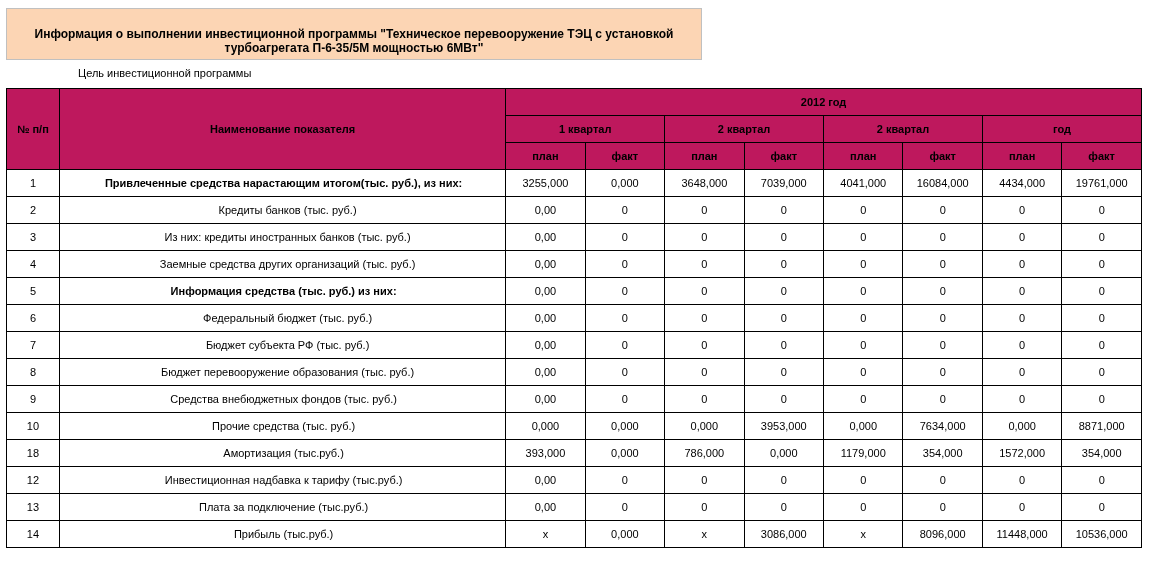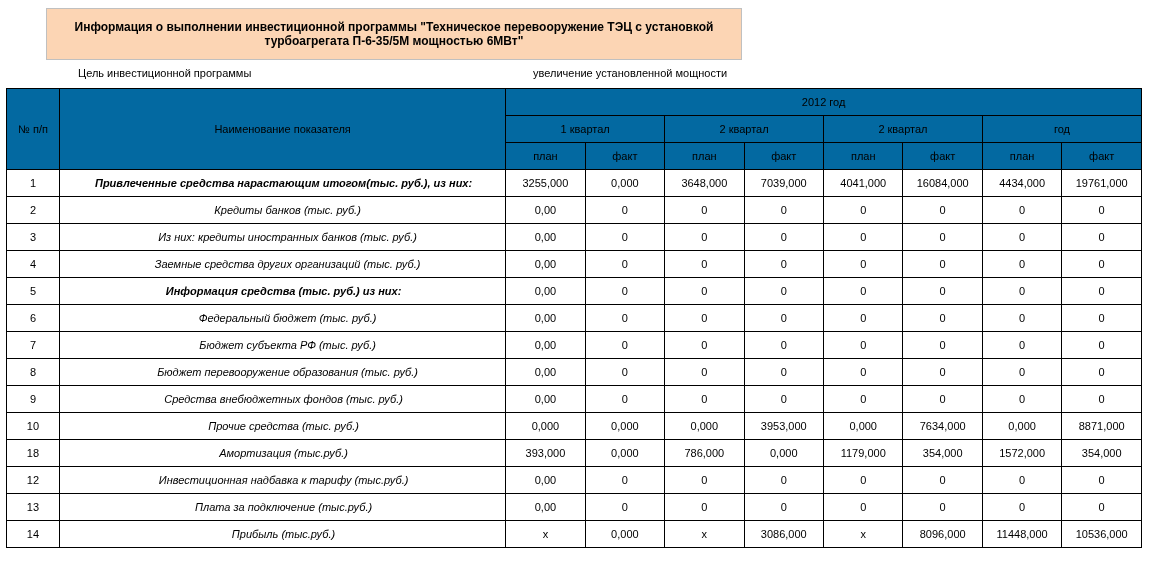--- a/index.html
+++ b/index.html
@@ -13,29 +13,28 @@
     width: 1152px;
     box-sizing: border-box;
     padding: 8px 6px;
   }
   .title-box {
     background: #fcd5b4; 
     border: 1px solid #c0c0c0;
     width: 696px;
     height: 52px;
     display: flex;
-    align-items: center;
+    align-items: flex-end;
     justify-content: center;
     text-align: center;
     font-weight: bold;
     font-size: 12px;
     padding: 4px 10px;
     box-sizing: border-box;
     margin-bottom: 4px;
-    margin-left: 40px;
   }
   .info-block {
     margin: 0 0 6px 72px;
   }
   .info-row {
     display: flex;
     line-height: 18px;
   }
   .info-label {
     width: 455px;
@@ -50,47 +49,45 @@
   }
   table.main th, table.main td {
     border: 1px solid #000;
     padding: 3px 4px;
     text-align: center;
     vertical-align: middle;
     font-size: 11px;
     height: 20px;
   }
   table.main th {
-    font-weight: normal;
-    background: #0369a1;
+    font-weight: bold;
+    background: #be185d;
   }
   .col-num { width: 52px; }
   .col-name { width: 438px; }
   .col-q { width: 78px; }
   .td-name {
     text-align: left;
-    font-style: italic;
   }
   .bold { font-weight: bold; }
   .indent1 { padding-left: 14px !important; }
   .indent0 { padding-left: 6px !important; }
 </style>
 </head>
 <body>
 
 <div class="sheet">
 
   <div class="title-box">
     <span>Информация о выполнении инвестиционной программы "Техническое перевооружение ТЭЦ с установкой турбоагрегата П-6-35/5М мощностью 6МВт"</span>
   </div>
 
   <div class="info-block">
     <div class="info-row">
       <div class="info-label">Цель инвестиционной программы</div>
-      <div class="info-value">увеличение установленной мощности</div>
     </div>
   </div>
 
   <table class="main">
     <colgroup>
       <col class="col-num">
       <col class="col-name">
       <col class="col-q">
         <col class="col-q">
       <col class="col-q">

